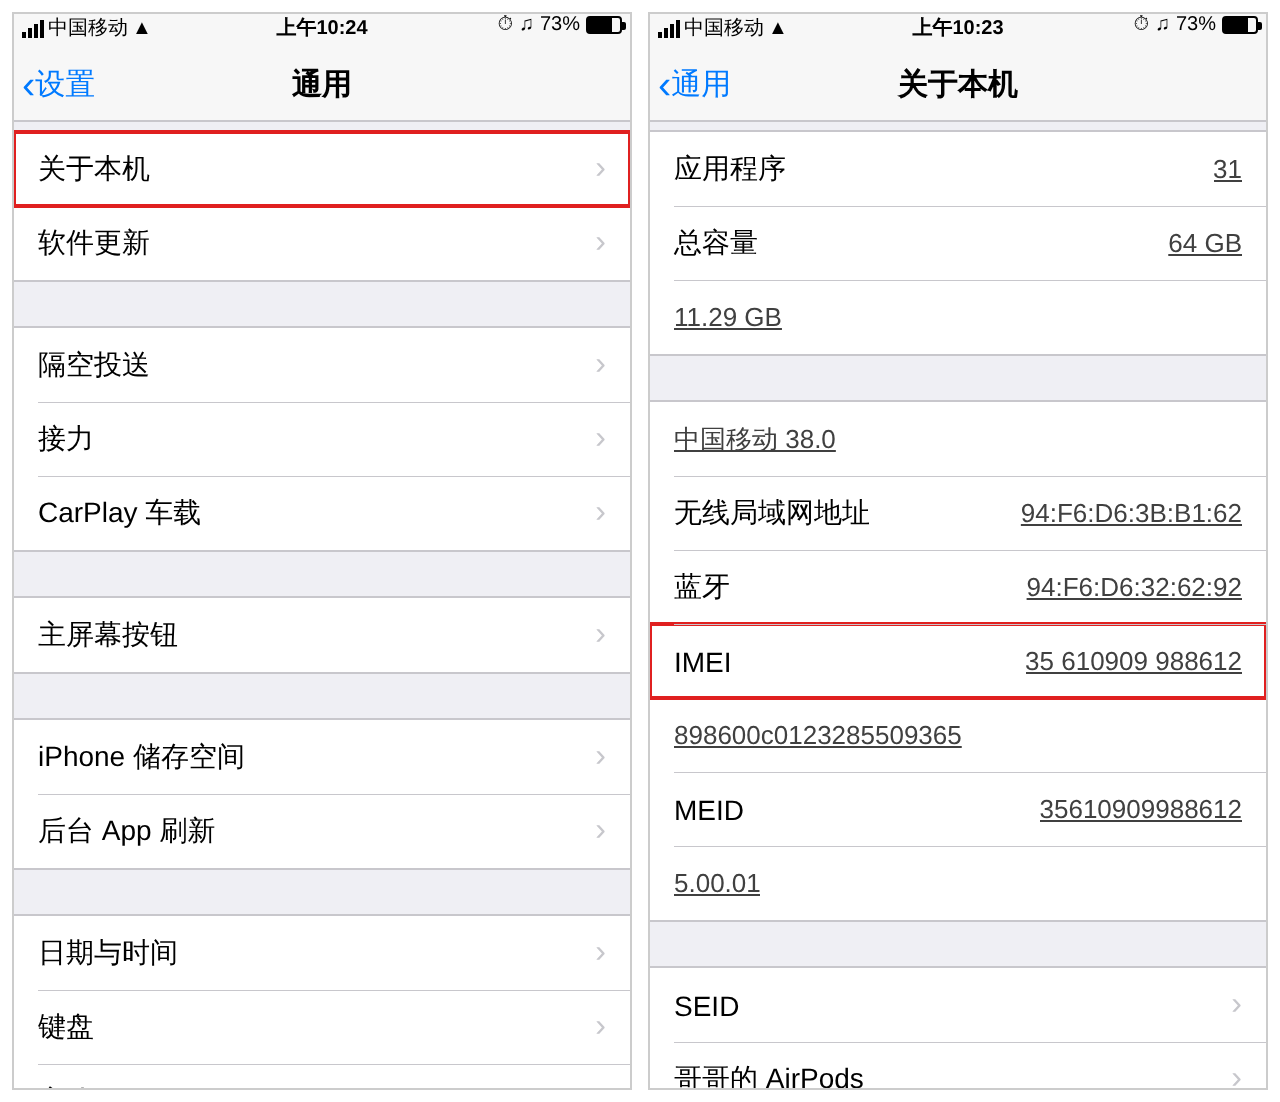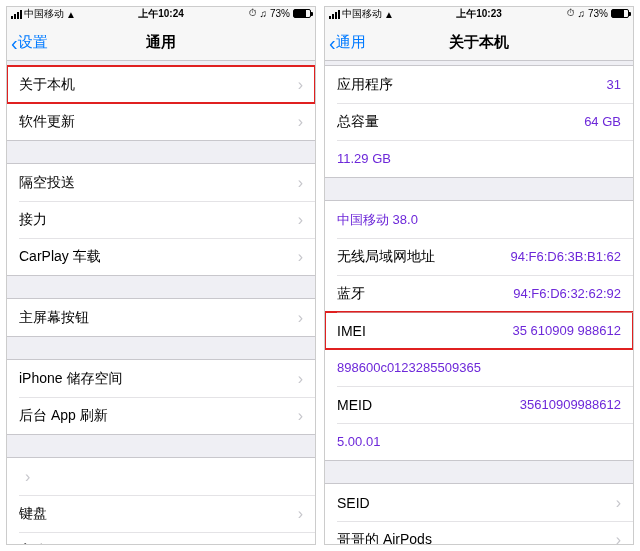--- a/index.html
+++ b/index.html
@@ -100,21 +100,21 @@
     background: #c8c7cc;
     transform: scaleY(0.5);
     transform-origin: top;
   }
   .group {
     border-top: 0.5px solid #c8c7cc;
     border-bottom: 0.5px solid #c8c7cc;
     background:#fff;
   }
   .cell-label { flex: 1; }
-  .cell-value { color: #6d28d9; font-size: 13px; text-align: center; max-width: 62%; white-space: nowrap; overflow: hidden; }
+  .cell-value { color: #404040; font-size: 13px; text-align: center; max-width: 62%; white-space: nowrap; overflow: hidden; text-decoration: underline; }
   .chevron {
     color: #c7c7cc;
     font-size: 16px;
     margin-left: 6px;
     font-weight: 300;
   }
   .highlight-red {
     outline: 2px solid #e02020;
     outline-offset: -1px;
     z-index: 5;
@@ -193,20 +193,21 @@
           <div class="chevron">›</div>
         </div>
         <div class="cell">
           <div class="cell-label">后台 App 刷新</div>
           <div class="chevron">›</div>
         </div>
       </div>
       <div class="group-gap"></div>
       <div class="group">
         <div class="cell">
+          <div class="cell-label">日期与时间</div>
           <div class="chevron">›</div>
         </div>
         <div class="cell">
           <div class="cell-label">键盘</div>
           <div class="chevron">›</div>
         </div>
         <div class="cell">
           <div class="cell-label">字体</div>
           <div class="chevron">›</div>
         </div>

